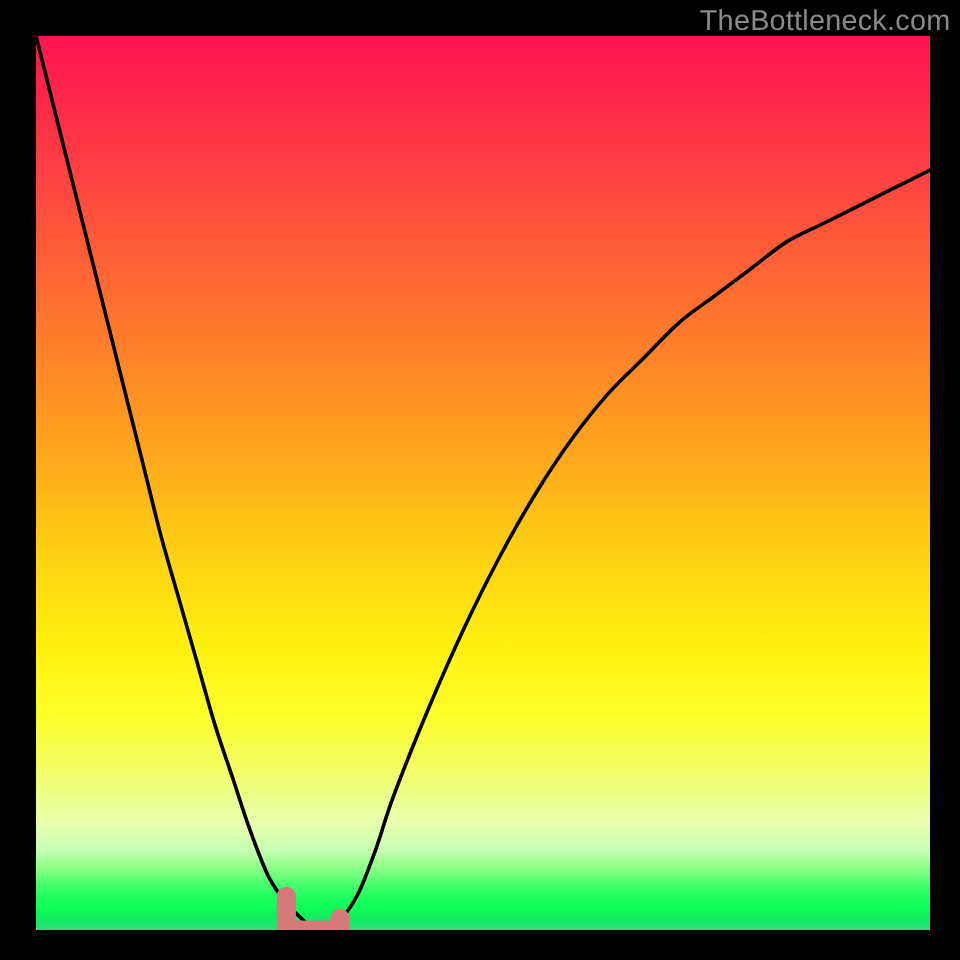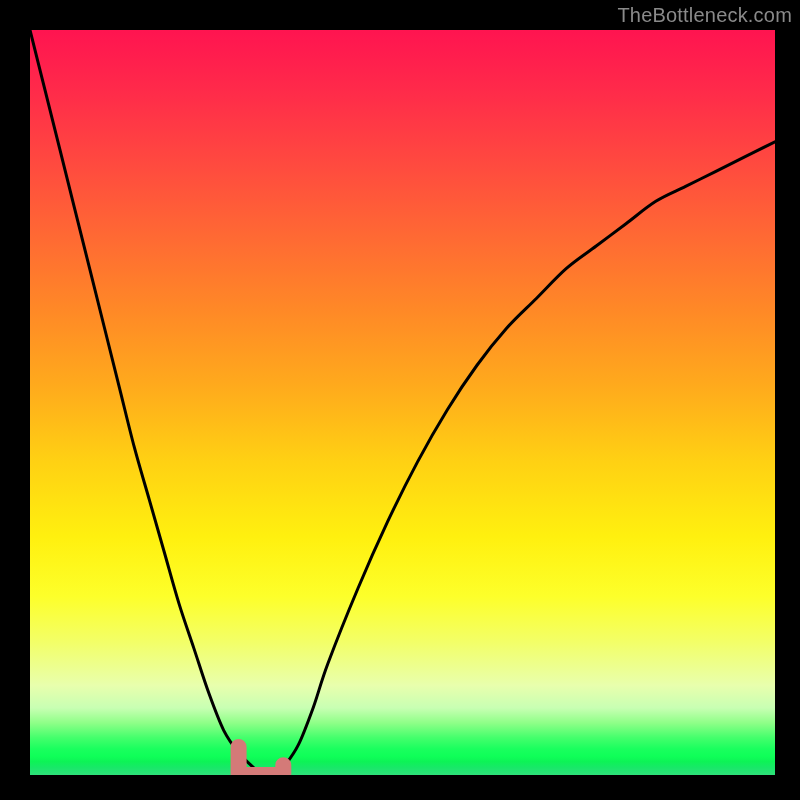--- a/index.html
+++ b/index.html
@@ -53,21 +53,21 @@
     position: absolute;
     inset: 0;
     width: 745px;
     height: 745px;
   }
   .watermark {
     position: absolute;
     top: 4px;
     right: 8px;
     font-family: Arial, Helvetica, sans-serif;
-    font-size: 20px;
+    font-size: 24px;
     color: #8a8a8a;
     letter-spacing: 0.2px;
     user-select: none;
   }
 </style>
 </head>
 <body>
 
 <div class="frame">
   <div class="plot-area">

